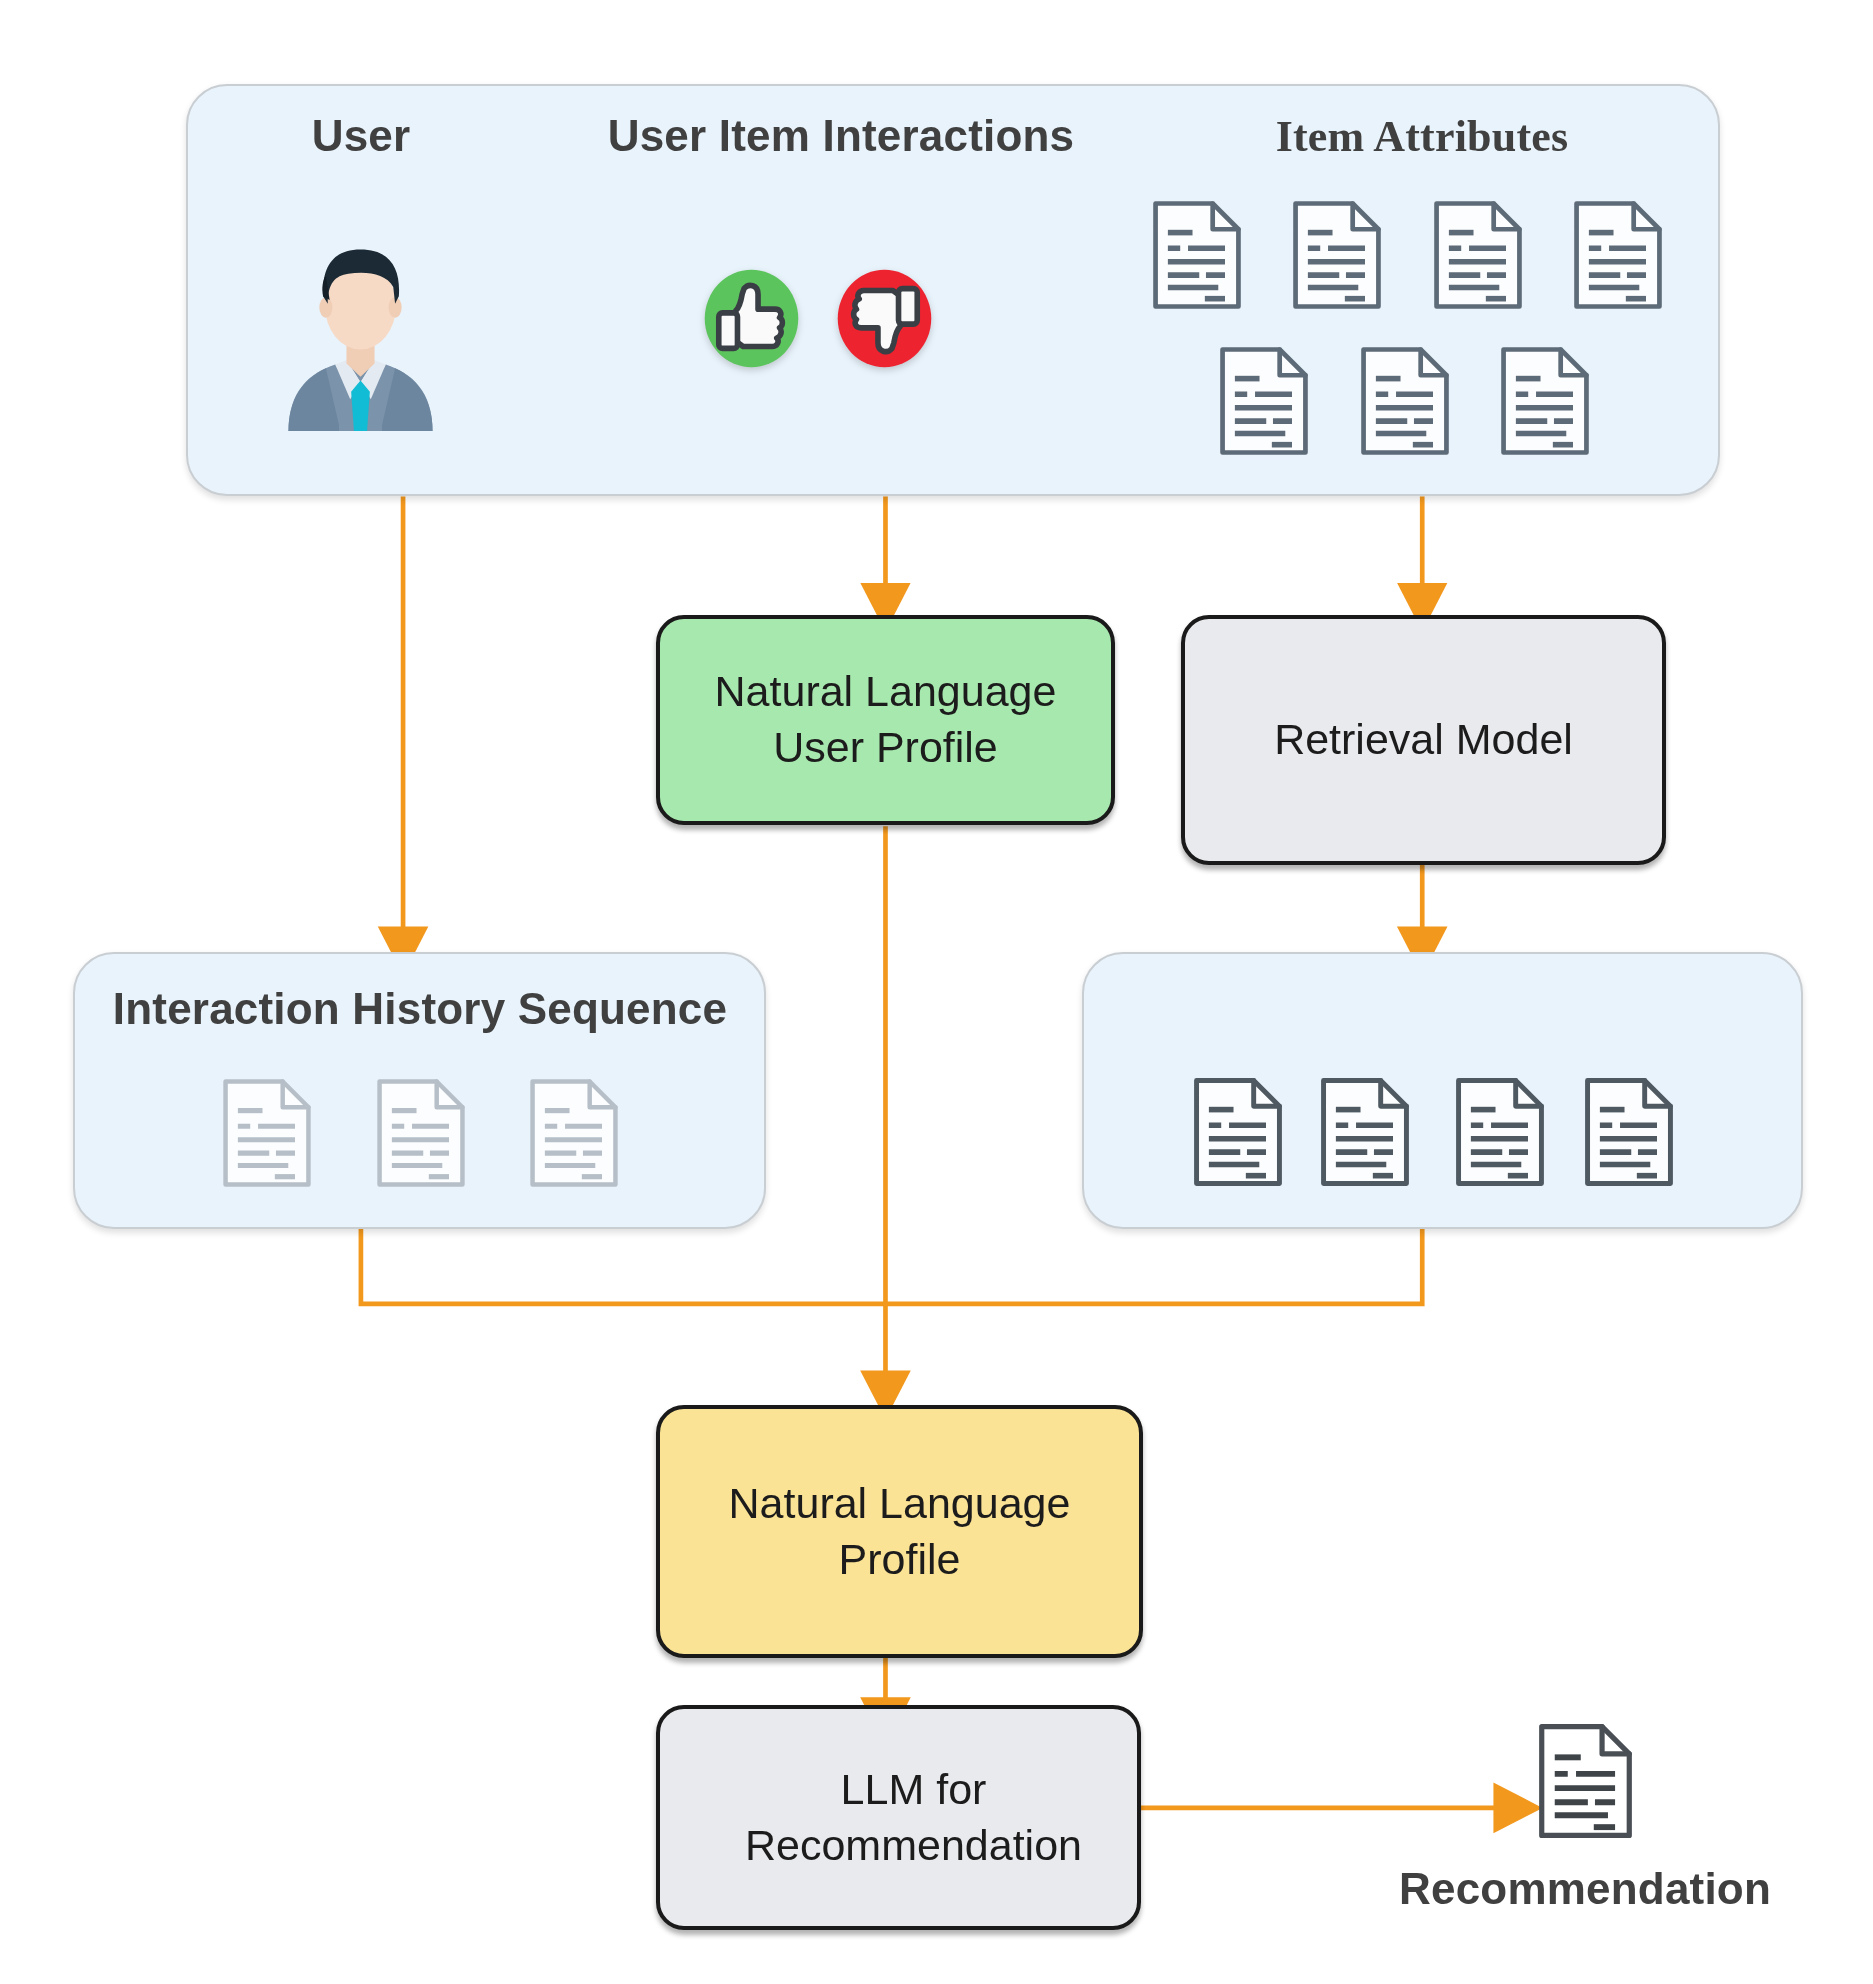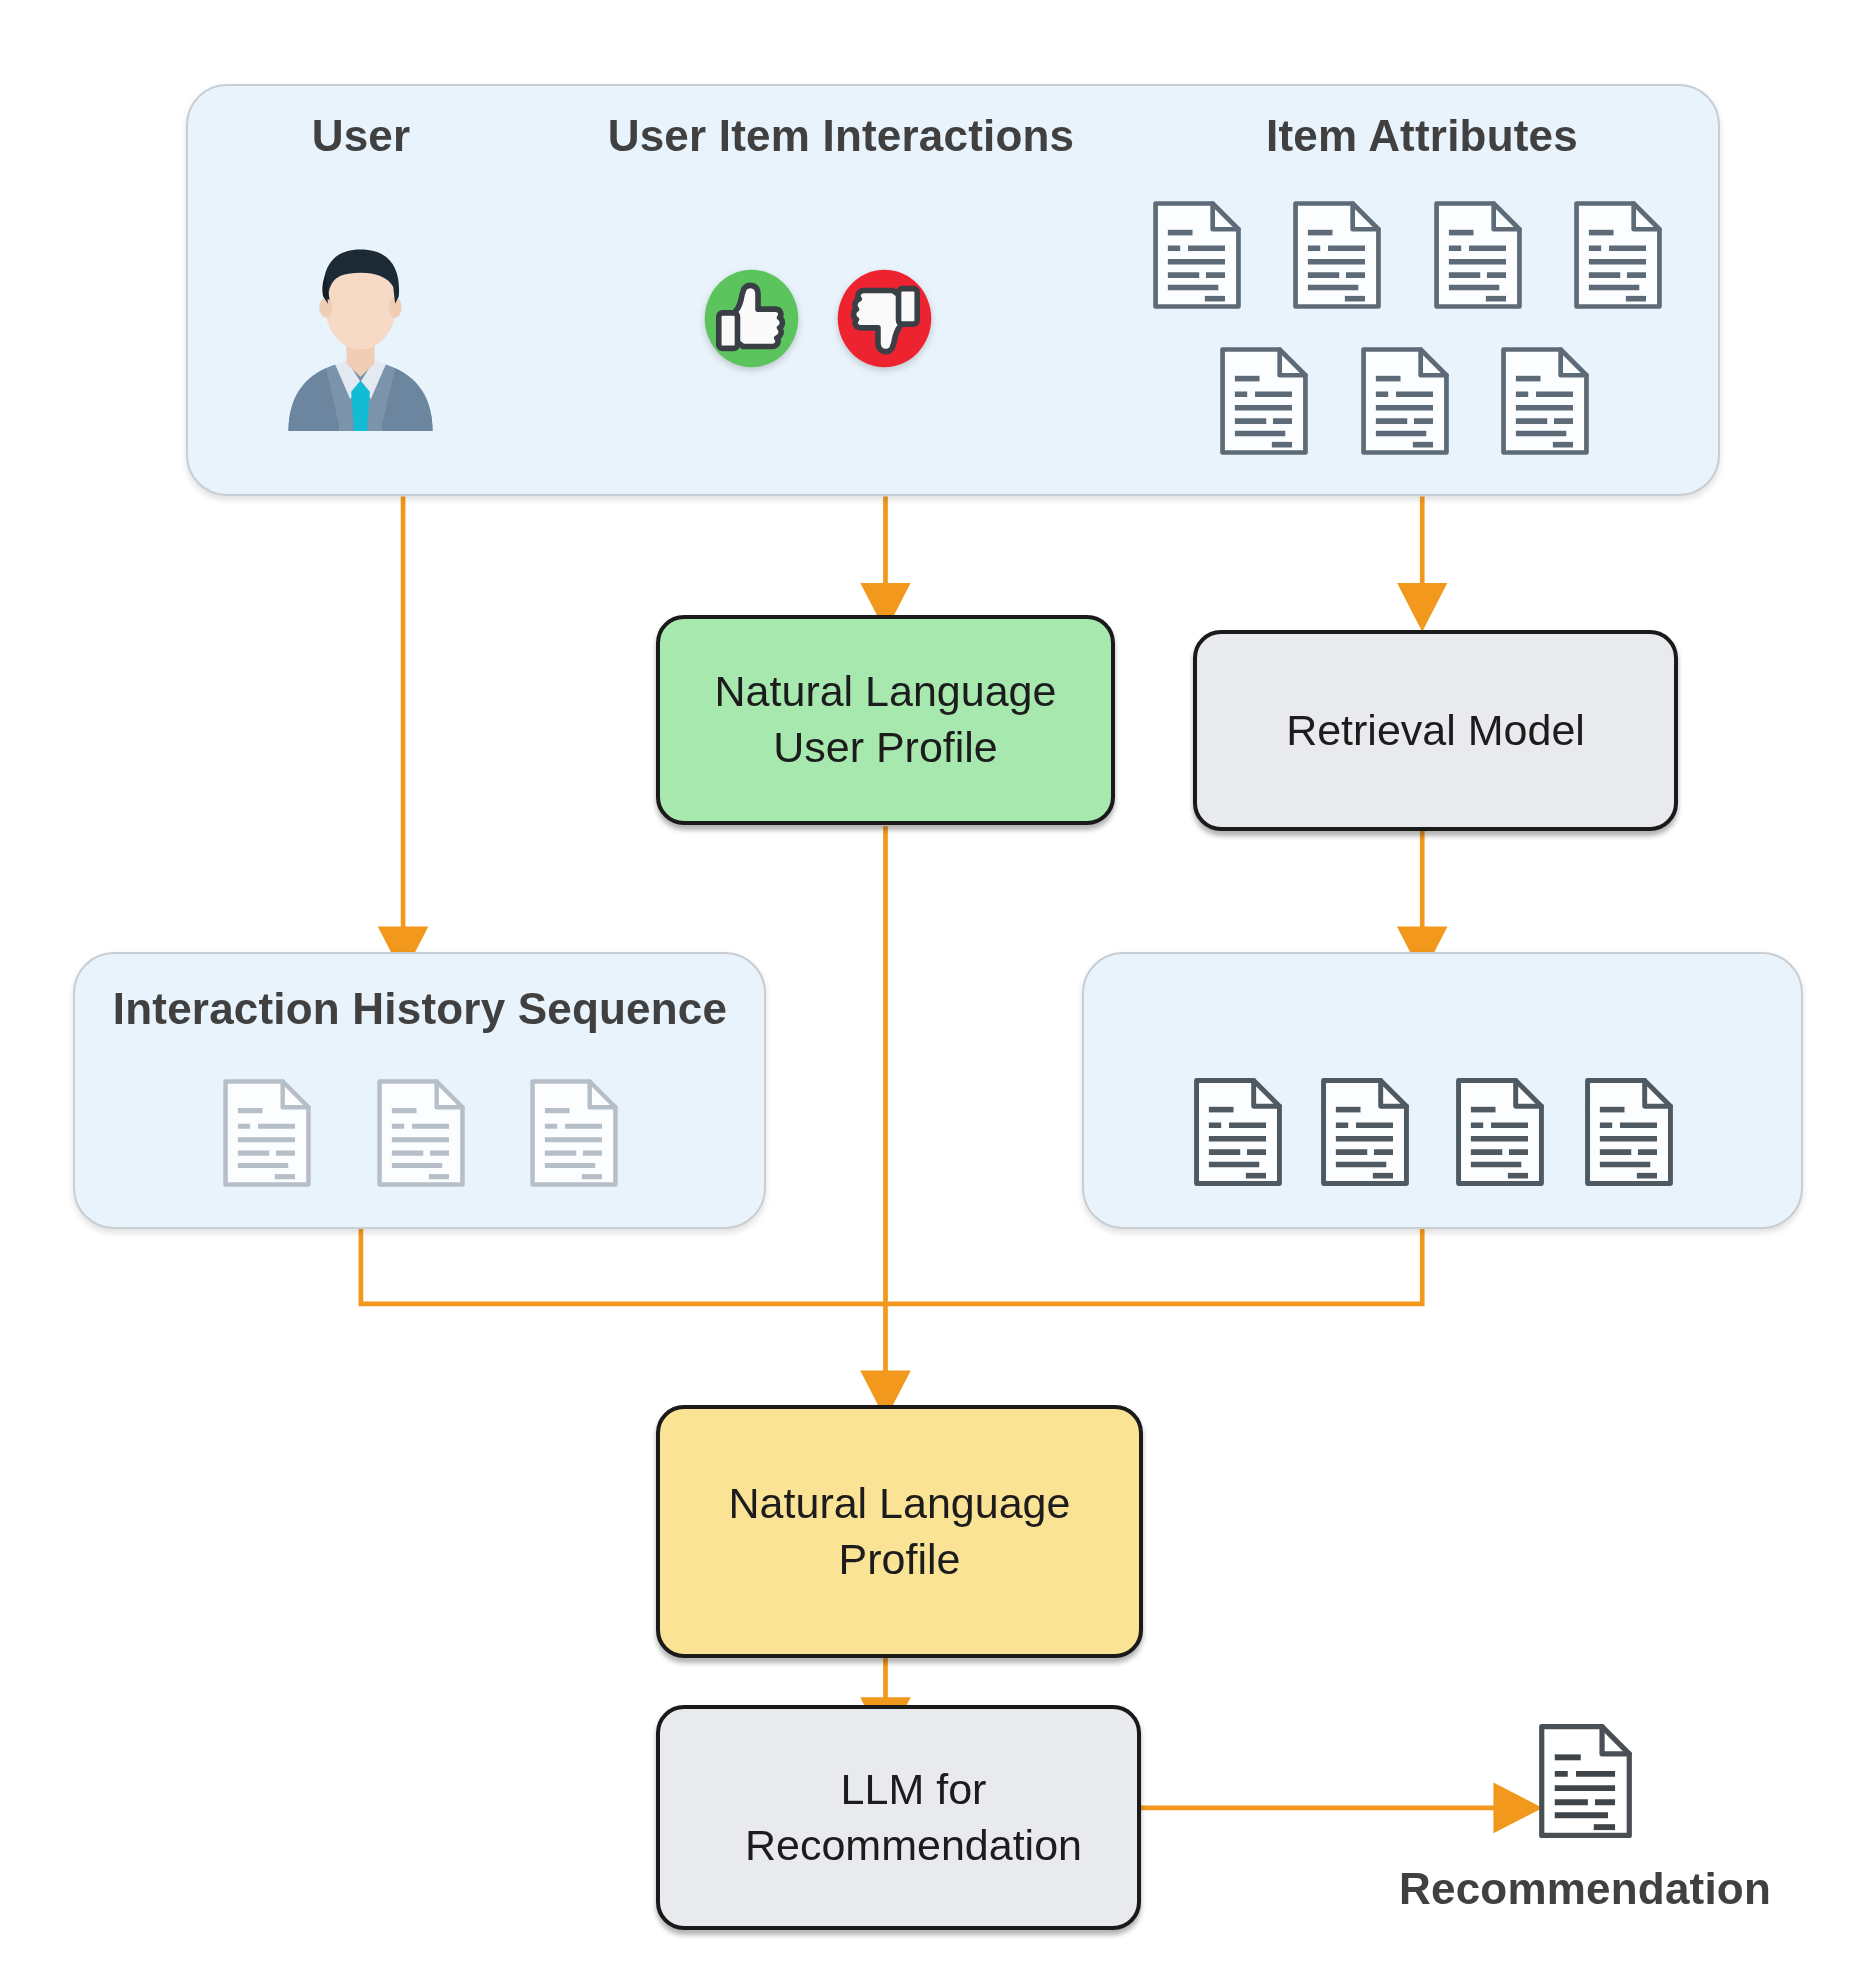--- a/index.html
+++ b/index.html
@@ -113,21 +113,21 @@
     </g>
   </svg>
 
   <div class="group-box" style="left:186px; top:84px; width:1534px; height:412px;">
   </div>
 
   <div class="cap cap-center" style="left:361px; top:111px;">User</div>
 
   <div class="cap cap-center" style="left:841px; top:111px;">User Item Interactions</div>
 
-  <div class="cap cap-center" style="left:1422px; top:111px;">Item Attributes</div>
+  <div class="cap cap-center" style="left:1422px; top:111px;font-family:Liberation Serif, serif;">Item Attributes</div>
 
   <div class="avatar" style="left:281px; top:242px;">
     <svg width="159" height="189" viewBox="0 0 170 202" xmlns="http://www.w3.org/2000/svg">
 
       <path d="M8 202 C8 160 30 140 58 131 L112 131 C140 140 162 160 162 202 Z" fill="#7b93ab"></path>
       <path d="M8 202 C8 168 24 146 48 135 L62 196 L62 202 Z" fill="#6c869f"></path>
       <path d="M162 202 C162 168 146 146 122 135 L108 196 L108 202 Z" fill="#6c869f"></path>
 
       <path d="M58 131 L85 178 L112 131 L100 126 L85 150 L70 126 Z" fill="#eef3f7"></path>
       <path d="M58 131 L70 126 L85 150 L74 168 Z" fill="#e3eaf1"></path>
@@ -281,21 +281,21 @@
       </svg>
   </div>
 
   <div class="proc-box proc-green" style="left:656px; top:615px; width:459px; height:210px;">
     <div>
       <span>Natural Language</span><br>
       <span>User Profile</span>
     </div>
   </div>
 
-  <div class="proc-box proc-gray" style="left:1181px; top:630px; width:485px; height:201px;margin-left:12px;">
+  <div class="proc-box proc-gray" style="left:1181px; top:615px; width:485px; height:250px;">
     <div>
       <span>Retrieval Model</span>
     </div>
   </div>
 
   <div class="group-box" style="left:73px; top:952px; width:693px; height:277px;">
   </div>
   <div class="cap cap-center" style="left:420px; top:984px;">Interaction History Sequence</div>
 
   <div class="doc" style="left:221px; top:1077px;">

